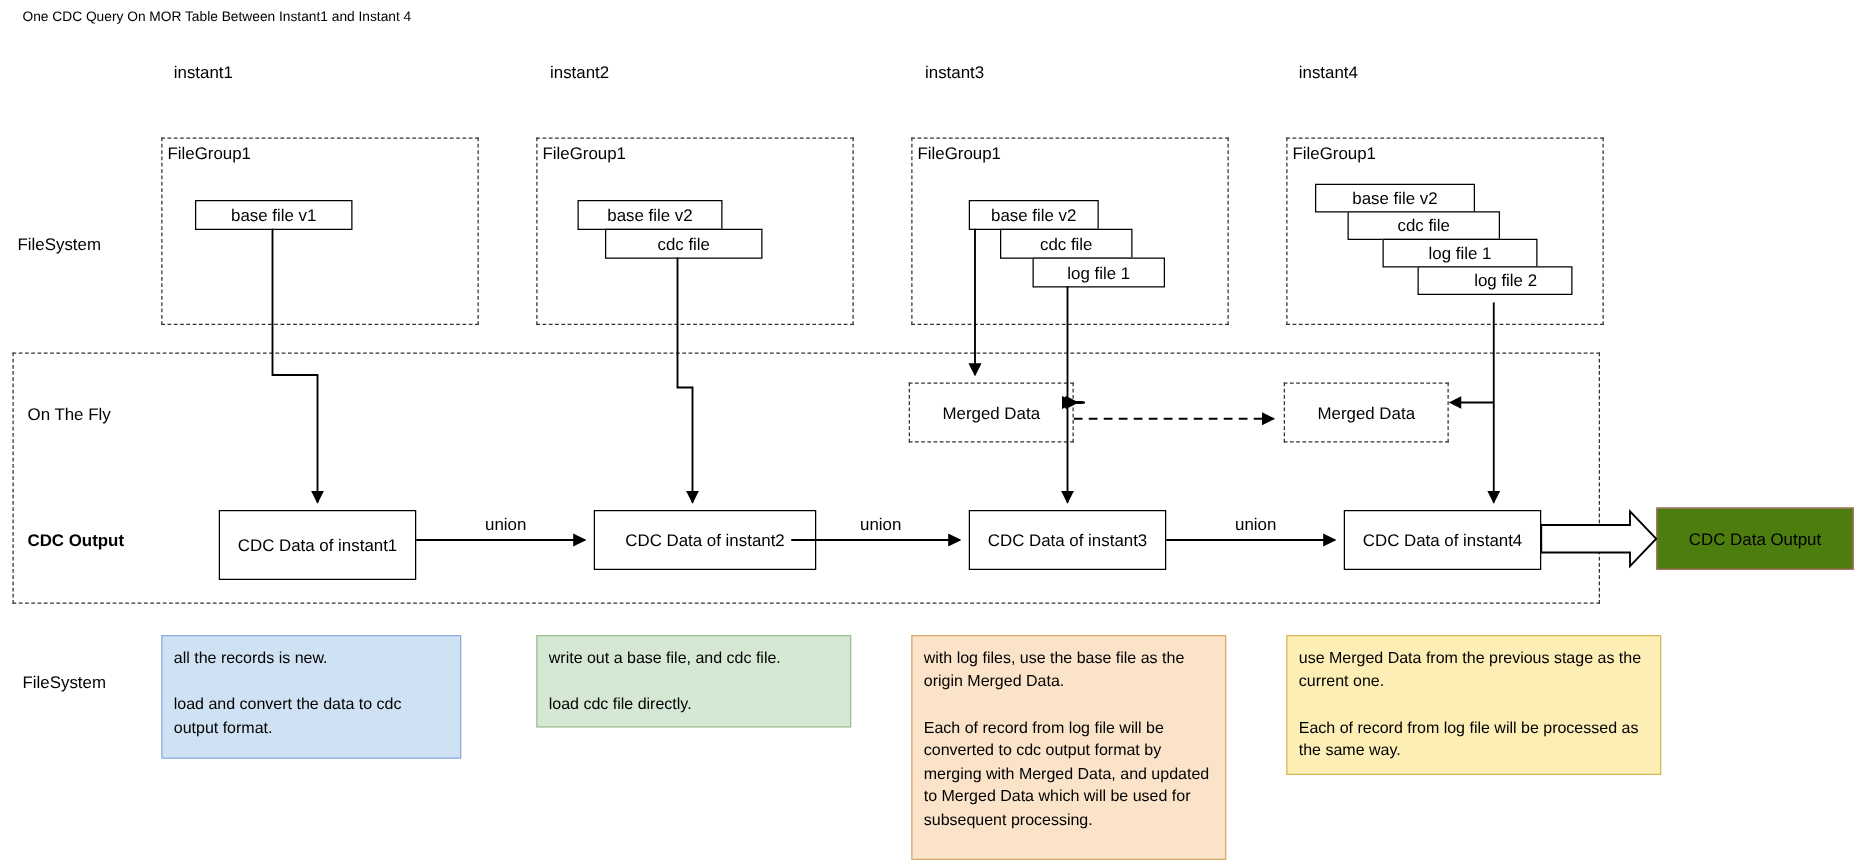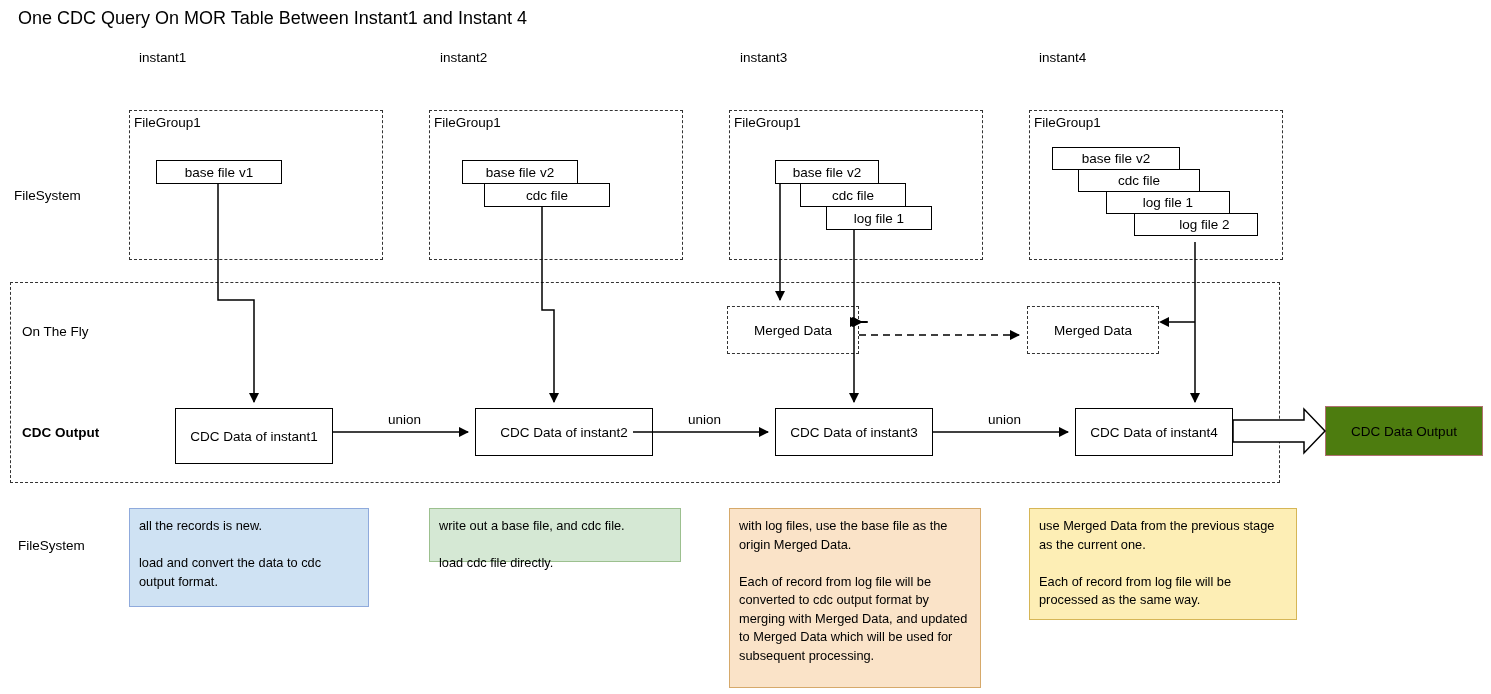--- a/index.html
+++ b/index.html
@@ -2,21 +2,21 @@
 <html><head>
 <meta charset="utf-8">
 <style>
   html,body{margin:0;padding:0;background:#ffffff;}
   body{
     width:1491px;height:694px;position:relative;overflow:hidden;
     font-family:"Liberation Sans","DejaVu Sans",sans-serif;
     color:#000000;
   }
   .abs{position:absolute;}
-  #title{left:18px;top:8px;font-size:18px;white-space:nowrap;}
+  #title{left:18px;top:8px;font-size:11px;white-space:nowrap;}
   .col-head{font-size:13.5px;white-space:nowrap;}
   .row-label{font-size:13.5px;white-space:nowrap;}
   
   .filegroup{
     border:1.5px dashed #333;
     background:transparent;
   }
   .fg-title{
     position:absolute;left:4px;top:4px;font-size:13.5px;white-space:nowrap;
   }
@@ -110,27 +110,27 @@
 
 <div class="union-lbl" style="left:388px;top:412px;">union</div>
 <div class="union-lbl" style="left:688px;top:412px;">union</div>
 <div class="union-lbl" style="left:988px;top:412px;">union</div>
 
 <div class="outbox" style="left:1325px;top:406px;width:158px;height:50px;">CDC Data Output</div>
 
 <div class="expl blue" style="left:129px;top:508px;width:240px;height:99px;">all the records is new.
 
 load and convert the data to cdc output format.</div>
-<div class="expl green" style="left:429px;top:508px;width:252px;height:54px;">write out a base file, and cdc file.
+<div class="expl green" style="left:429px;top:508px;width:252px;height:74px;">write out a base file, and cdc file.
 
 load cdc file directly.</div>
 <div class="expl orange" style="left:729px;top:508px;width:252px;height:180px;">with log files, use the base file as the origin Merged Data.
 
 Each of record from log file will be converted to cdc output format by merging with Merged Data, and updated to Merged Data which will be used for subsequent processing.</div>
-<div class="expl yellow" style="left:1029px;top:508px;width:268px;height:112px;">use Merged Data from the previous stage as the current one.
+<div class="expl yellow" style="left:1029px;top:508px;width:300px;height:112px;">use Merged Data from the previous stage as the current one.
 
 Each of record from log file will be processed as the same way.</div>
 
 <svg class="overlay">
   <defs>
     <marker id="arrow" viewBox="0 0 10 10" refX="9" refY="5" markerWidth="7" markerHeight="7" orient="auto-start-reverse">
       <path d="M 0 0 L 10 5 L 0 10 z" fill="#000"></path>
     </marker>
     <marker id="arrowOpen" viewBox="0 0 10 10" refX="9" refY="5" markerWidth="8" markerHeight="8" orient="auto-start-reverse">
       <path d="M 0 0.5 L 10 5 L 0 9.5" fill="none" stroke="#000" stroke-width="1.6"></path>

